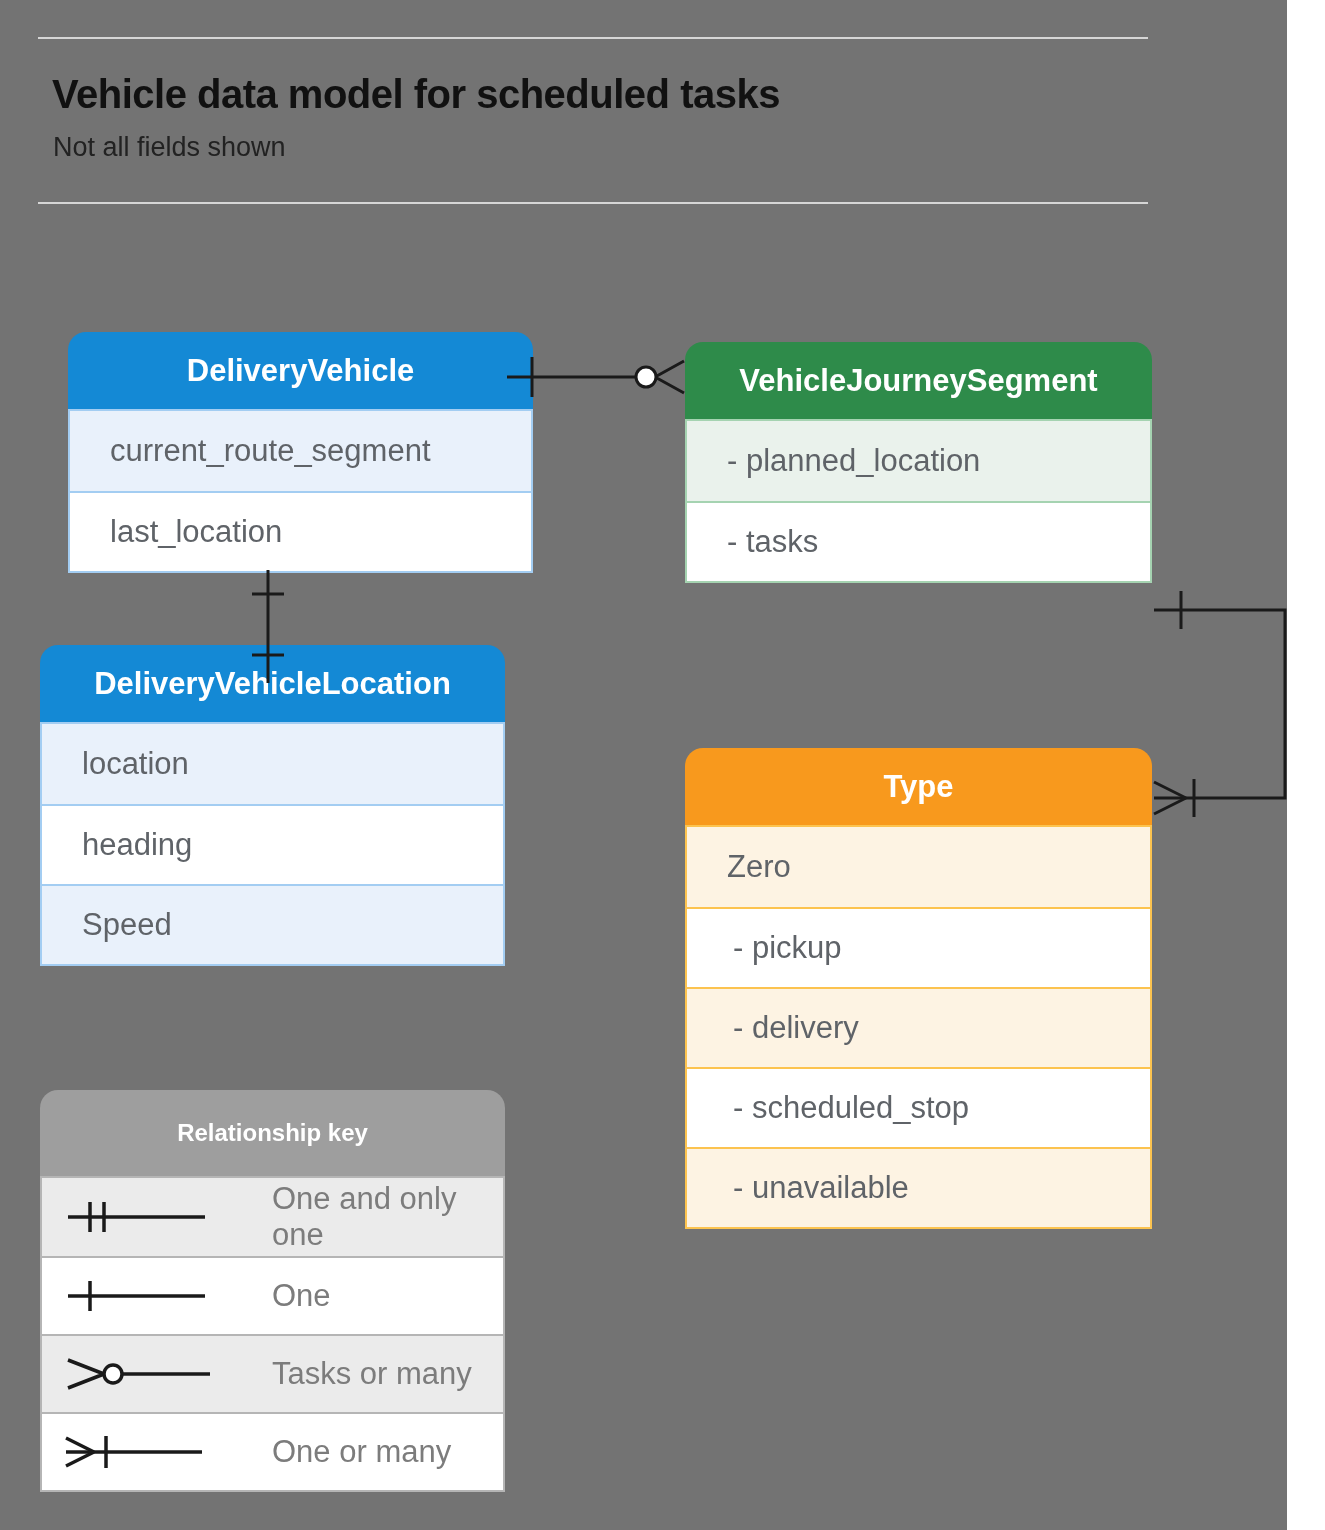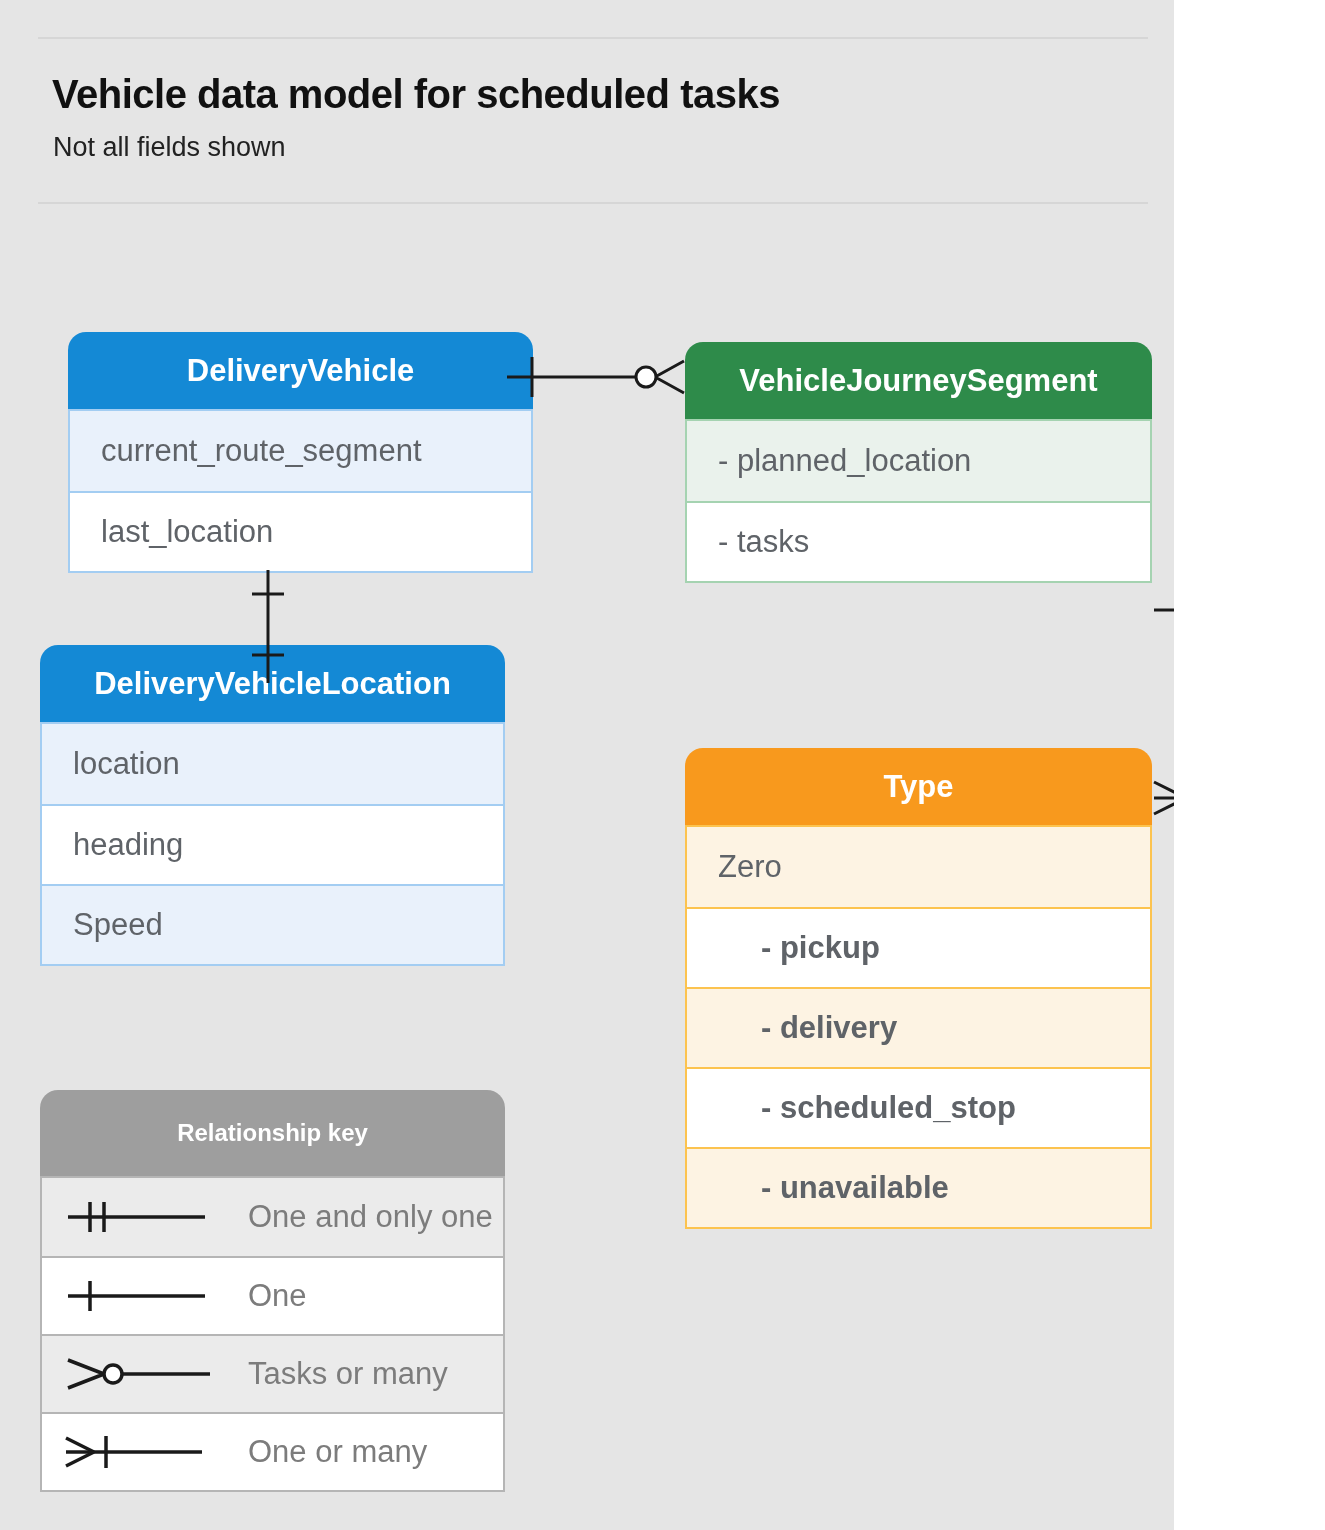--- a/index.html
+++ b/index.html
@@ -1,19 +1,19 @@
 <!DOCTYPE html>
 <html style="--blue: #1489d5; --blue_tint: #e9f1fb; --blue_border: #a3cdf2; --green: #2e8b4a; --green_tint: #eaf2ec; --green_border: #a5d3b1; --orange: #f8991d; --orange_tint: #fdf3e3; --orange_border: #fcc34f; --gray: #9e9e9e; --gray_tint: #ebebeb; --gray_border: #b5b5b5; --connector_line: #1a1a1a;"><head>
 <meta charset="utf-8">
 <style>
   html,body{margin:0;padding:0;background:#ffffff;}
   .canvas{
     position:relative;
-    width:1174px;height:1530px;
-    background:#e5e5e5;
+    width:1287px;height:1530px;
+    background:#737373;
     font-family:"Liberation Sans", sans-serif;
     overflow:hidden;
   }
   .rule{position:absolute;left:38px;width:1110px;height:2px;background:#d6d6d6;}
   .rule-top{top:37px;}
   .rule-bottom{top:202px;}
   .title{
     position:absolute;left:52px;top:72px;margin:0;
     font-size:40px;font-weight:700;color:#111111;letter-spacing:-0.5px;
   }
@@ -36,41 +36,41 @@
     display:flex;align-items:center;justify-content:center;
   }
   .entity-body{
     background:#ffffff;
     border:2px solid var(--b);
     border-top:2px solid var(--b);
   }
   .entity-row{
     height:80px;box-sizing:border-box;
     display:flex;align-items:center;
-    padding-left:31px;
+    padding-left:40px;
     font-size:31px;color:#5f6368;
     border-top:2px solid var(--b);
   }
   .entity-row:first-child{border-top:none;}
   .entity-row:nth-child(odd){background:var(--t);}
   .entity-row:nth-child(even){background:#ffffff;}
-  .entity-row.sub{padding-left:74px;font-weight:bold;}
+  .entity-row.sub{padding-left:46px;}
 
   
   .legend .entity-header{height:86px;font-size:24px;}
   .legend-row{
     height:78px;box-sizing:border-box;
     display:flex;align-items:center;
     border-top:2px solid var(--b);
     padding-left:18px;
   }
   .legend-row:first-child{border-top:none;}
   .legend-row:nth-child(odd){background:var(--t);}
   .legend-row:nth-child(even){background:#ffffff;}
-  .legend-label{font-size:31px;color:#7c7c7c;margin-left:18px;}
+  .legend-label{font-size:31px;color:#7c7c7c;margin-left:42px;}
   .sym{flex:0 0 auto;}
 
   
   .connectors{
     position:absolute;left:0;top:0;
     pointer-events:none;
   }
 </style>
 </head>
 <body>

